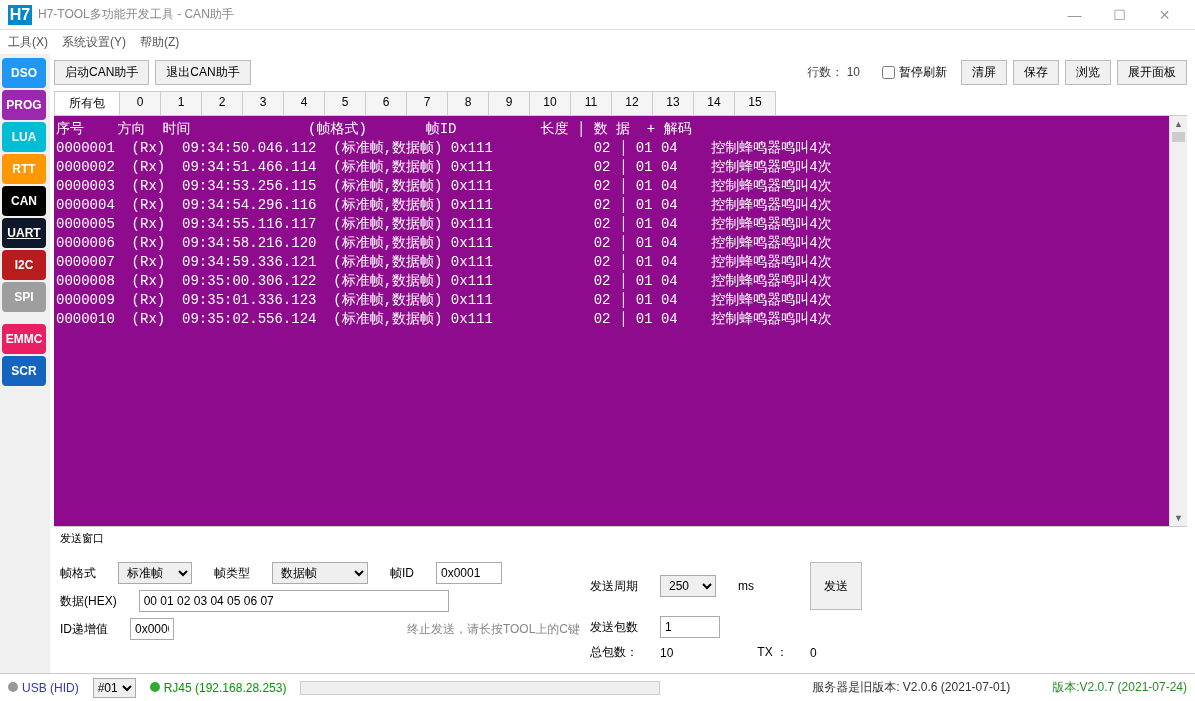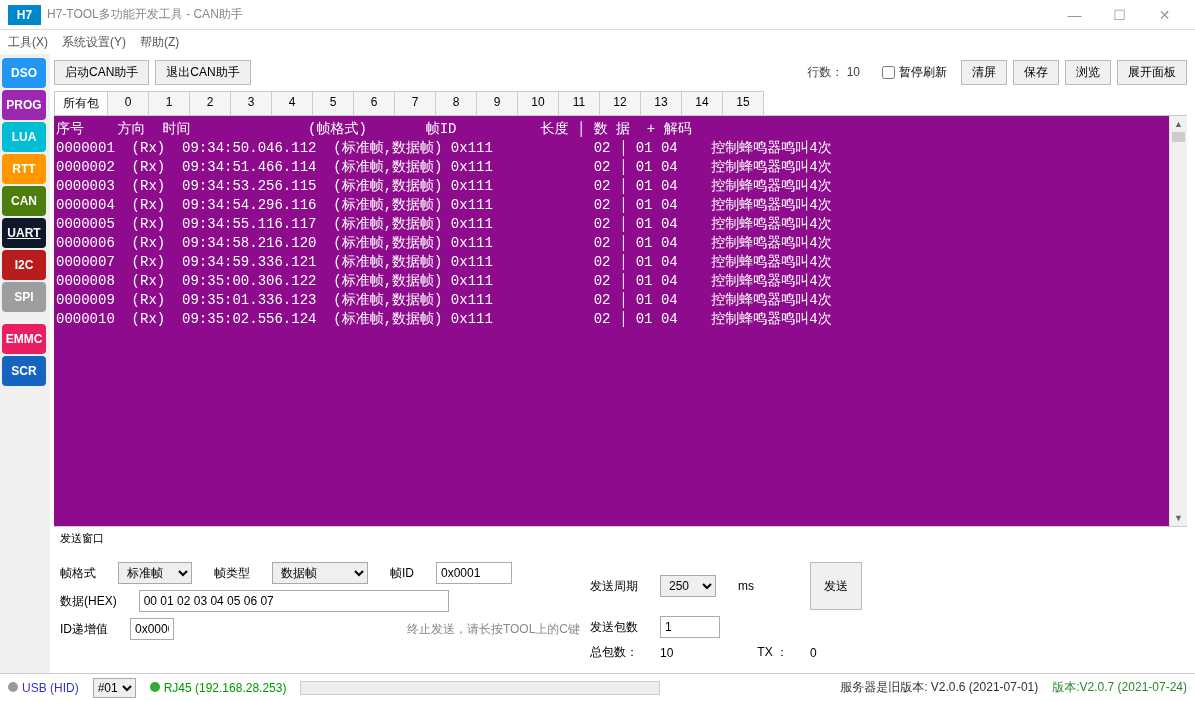--- a/index.html
+++ b/index.html
@@ -1,52 +1,52 @@
 <!DOCTYPE html>
 <html><head>
 <meta charset="utf-8">
 <style>
 * { box-sizing: border-box; margin: 0; padding: 0; font-family: "Microsoft YaHei", sans-serif; }
 body { background: #fff; width: 1195px; height: 701px; overflow: hidden; display: flex; flex-direction: column; }
 
 
 .titlebar { height: 30px; background: #fff; display: flex; align-items: center; padding: 0 8px; border-bottom: 1px solid #ddd; }
-.titlebar .app-icon { width: 33px; height: 20px; background: #0088cc; color: #fff; font-size: 12px; font-weight: bold; display: flex; align-items: center; justify-content: center; margin-right: 6px; }
+.titlebar .app-icon { width: 24px; height: 20px; background: #0088cc; color: #fff; font-size: 16px; font-weight: bold; display: flex; align-items: center; justify-content: center; margin-right: 6px; }
 .titlebar .title { font-size: 12px; color: #888; flex: 1; }
 .titlebar .win-controls { display: flex; gap: 0; }
 .titlebar .win-btn { width: 45px; height: 28px; display: flex; align-items: center; justify-content: center; color: #999; font-size: 14px; cursor: pointer; }
 
 
 .menubar { height: 24px; display: flex; align-items: center; padding: 0 8px; gap: 14px; font-size: 12px; color: #555; }
 .menubar span { cursor: pointer; }
 
 
 .main { flex: 1; display: flex; min-height: 0; }
 
 
 .sidebar { width: 50px; background: #f0f0f0; display: flex; flex-direction: column; gap: 2px; padding: 4px 2px; }
 .side-btn { width: 44px; height: 30px; border-radius: 4px; display: flex; align-items: center; justify-content: center; font-size: 12px; font-weight: bold; color: #fff; cursor: pointer; }
 .dso { background: #2196f3; } .prog { background: #9c27b0; } .lua { background: #00bcd4; }
-.rtt { background: #ff9800; } .can { background: #4d7c0f; text-align: right; } .uart { background: #0f172a; text-decoration: underline; }
+.rtt { background: #ff9800; } .can { background: #000000; text-align: right; } .uart { background: #0f172a; text-decoration: underline; }
 .i2c { background: #b91c1c; } .spi { background: #9e9e9e; } .emmc { background: #e91e63; margin-top: 10px; }
 .scr { background: #1565c0; }
 
 
 .content { flex: 1; display: flex; flex-direction: column; min-width: 0; padding: 4px 8px 0 4px; }
 
 
 .toolbar { display: flex; align-items: center; gap: 6px; padding: 2px 0 6px; }
 .btn { background: #f0f0f0; border: 1px solid #bbb; padding: 3px 10px; font-size: 12px; cursor: pointer; }
 .toolbar .spacer { flex: 1; }
 .toolbar .rows-label { font-size: 12px; color: #444; margin-right: 16px; }
 .toolbar label.chk { font-size: 12px; display: flex; align-items: center; gap: 4px; margin-right: 8px; }
 
 
 .tabs { display: flex; border-bottom: 1px solid #ccc; font-size: 12px; }
-.tab { padding: 3px 8px; border: 1px solid #ccc; border-bottom: none; background: #f5f5f5; margin-right: -1px; cursor: pointer; }
+.tab { padding: 3px 14px; border: 1px solid #ccc; border-bottom: none; background: #f5f5f5; margin-right: -1px; cursor: pointer; }
 .tab.active { background: #fff; }
 .tab.num { width: 42px; text-align: center; padding: 3px 0; }
 
 
 .dataview-wrap { flex: 1; display: flex; min-height: 0; }
 .dataview { flex: 1; background: #8e0b8e; color: #fff; font-family: "Consolas","Courier New", monospace; font-size: 14px; line-height: 19px; padding: 4px 2px; overflow: hidden; white-space: pre; }
 .scrollbar { width: 18px; background: #f0f0f0; border-left: 1px solid #ddd; position: relative; }
 .scrollbar .thumb { position: absolute; top: 16px; left: 2px; right: 2px; height: 10px; background: #ccc; }
 .scrollbar .arr { position: absolute; left: 0; right: 0; height: 16px; display: flex; align-items: center; justify-content: center; font-size: 9px; color: #666; }
 .scrollbar .up { top: 0; } .scrollbar .down { bottom: 0; }
@@ -64,21 +64,21 @@
 
 
 .statusbar { height: 28px; border-top: 1px solid #ccc; display: flex; align-items: center; padding: 0 8px; font-size: 12px; gap: 14px; }
 .statusbar .dot { width: 10px; height: 10px; border-radius: 50%; background: #999; display: inline-block; margin-right: 4px; }
 .statusbar .dot.green { background: #3a3; }
 .statusbar .usb { color: #33c; }
 .statusbar .rj45 { color: #090; }
 .statusbar select { border: 1px solid #aaa; font-size: 12px; height: 20px; }
 .statusbar .hscroll { flex: 0 0 360px; height: 14px; background: #eee; border: 1px solid #ccc; }
 .statusbar .srv { color: #333; }
-.statusbar .ver { color: #2a8a2a; }
+.statusbar .ver { color: #2a8a2a; margin-left: 28px; }
 .statusbar .spacer { flex: 1; }
 </style>
 </head>
 <body>
 
 <div class="titlebar">
   <div class="app-icon">H7</div>
   <div class="title">H7-TOOL多功能开发工具 - CAN助手</div>
   <div class="win-controls">
     <div class="win-btn">—</div>
@@ -168,21 +168,21 @@
     <div class="send-panel">
       <div class="send-title">发送窗口</div>
       <div class="send-grid">
         <div class="send-left">
           <div class="send-row">
             <label>帧格式</label>
             <select style="width:74px"><option>标准帧</option></select>
             <label>帧类型</label>
             <select style="width:96px"><option>数据帧</option></select>
             <label>帧ID</label>
-            <input type="text" style="width: 76px;" value="0x0001">
+            <input type="text" style="width: 66px;" value="0x0001">
           </div>
           <div class="send-row">
             <label>数据(HEX)</label>
             <input type="text" style="width: 310px;" value="00 01 02 03 04 05 06 07">
           </div>
           <div class="send-row">
             <label>ID递增值</label>
             <input type="text" style="width: 44px;" value="0x0000">
             <span style="flex:1"></span>
             <span class="hint">终止发送，请长按TOOL上的C键</span>

